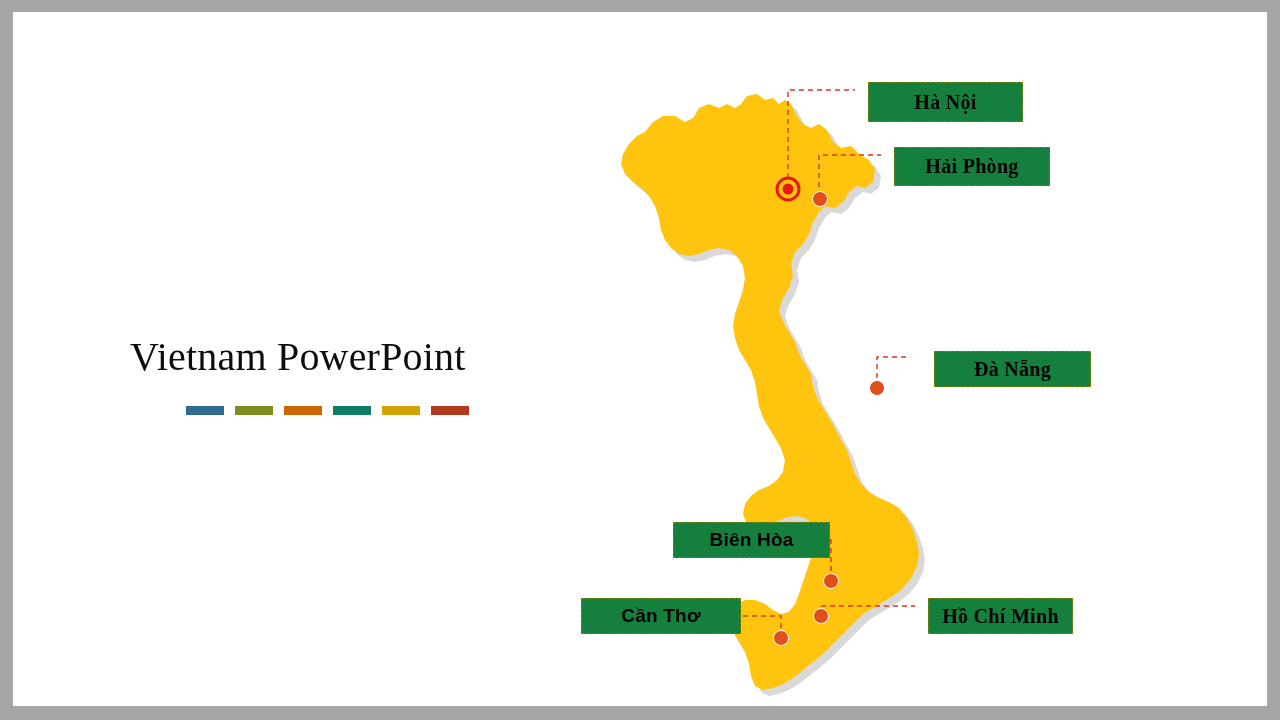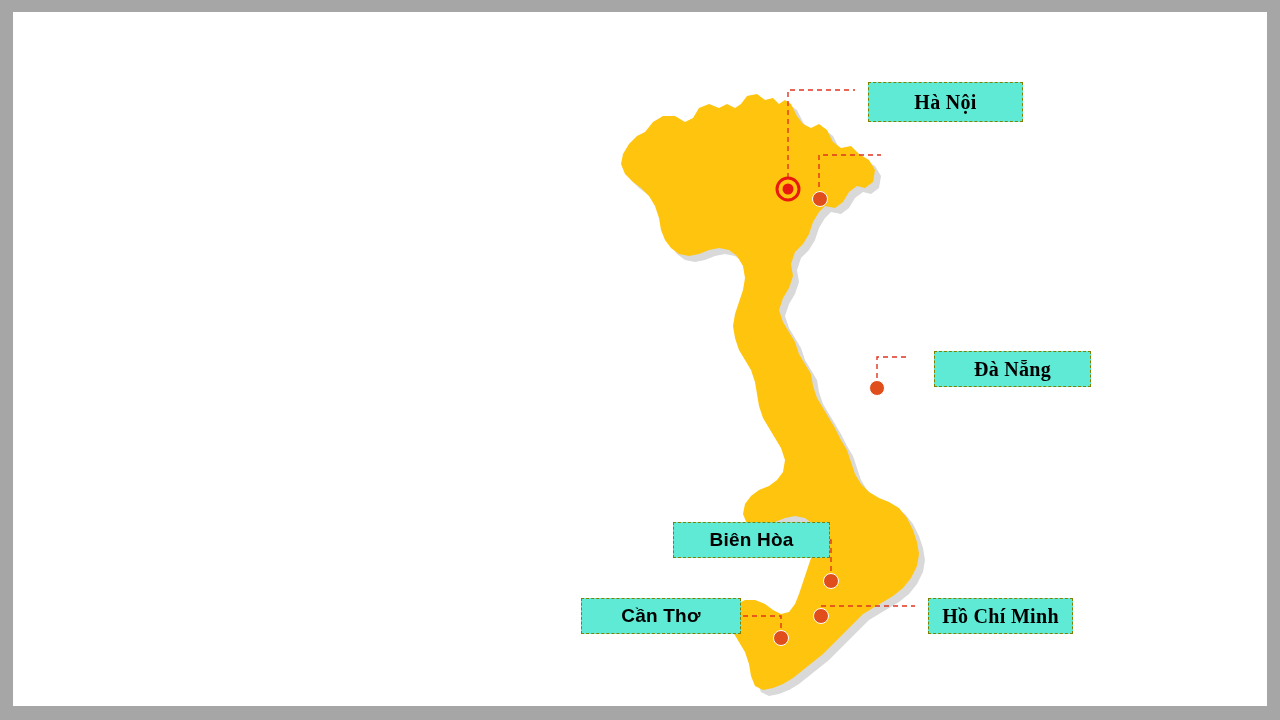--- a/index.html
+++ b/index.html
@@ -64,21 +64,21 @@
     width: 1254px;
     height: 694px;
     pointer-events: none;
   }
   #map-svg { position: absolute; left: 0; top: 0; }
 
   
   .callout {
     position: absolute;
     border: 1px dashed #7f8000;
-    background: #5eead4;
+    background: #15803d;
     box-sizing: border-box;
     display: flex;
     align-items: center;
     justify-content: center;
   }
   .callout-text {
     color: #000000;
     font-weight: bold;
     white-space: nowrap;
   }
@@ -92,20 +92,31 @@
     font-size: 19px;
     letter-spacing: 0.2px;
   }
 </style>
 </head>
 <body>
 
 <div id="slide-frame" style="background: rgb(166, 166, 166);">
   <div id="slide" style="background: rgb(255, 255, 255);">
 
+    <div id="title-block">
+      <div id="page-title">Vietnam PowerPoint</div>
+      <div id="accent-bars">
+        <span class="accent-bar" style="background: rgb(46, 107, 142);"></span>
+        <span class="accent-bar" style="background: rgb(124, 140, 31);"></span>
+        <span class="accent-bar" style="background: rgb(204, 102, 4);"></span>
+        <span class="accent-bar" style="background: rgb(13, 125, 104);"></span>
+        <span class="accent-bar" style="background: rgb(212, 162, 6);"></span>
+        <span class="accent-bar" style="background: rgb(179, 58, 30);"></span>
+      </div>
+    </div>
 
     <div id="map-area">
       <svg id="map-svg" width="1254" height="694" viewBox="0 0 1254 694" xmlns="http://www.w3.org/2000/svg">
 
         <defs>
 
           <path id="vn-shape" d="
             M 632,120
             L 640,110 L 650,104 L 662,104 L 672,110 L 680,106 L 686,96
             L 696,92 L 706,96 L 714,92 L 722,96 L 728,92 L 734,84
@@ -177,20 +188,23 @@
           <circle cx="808" cy="604" r="7.5" fill="#e04e1b" stroke="#ffffff" stroke-width="1"></circle>
           <circle cx="768" cy="626" r="7.5" fill="#e04e1b" stroke="#ffffff" stroke-width="1"></circle>
         </g>
       </svg>
     </div>
 
     <div class="callout serif-label" style="left: 855px; top: 70px; width: 155px; height: 40px; border-color: rgb(127, 128, 0);">
       <span class="callout-text">Hà Nội</span>
     </div>
 
+    <div class="callout serif-label" style="left: 881px; top: 135px; width: 156px; height: 39px; border-color: rgb(127, 128, 0);">
+      <span class="callout-text">Hải Phòng</span>
+    </div>
 
     <div class="callout serif-label" style="left: 908px; top: 339px; width: 157px; height: 36px; border-color: rgb(127, 128, 0); margin-left: 13px;">
       <span class="callout-text">Đà Nẵng</span>
     </div>
 
     <div class="callout sans-label" style="left: 660px; top: 510px; width: 157px; height: 36px; border-color: rgb(127, 128, 0);">
       <span class="callout-text">Biên Hòa</span>
     </div>
 
     <div class="callout sans-label" style="left: 568px; top: 586px; width: 160px; height: 36px; border-color: rgb(127, 128, 0); text-align: right;">

